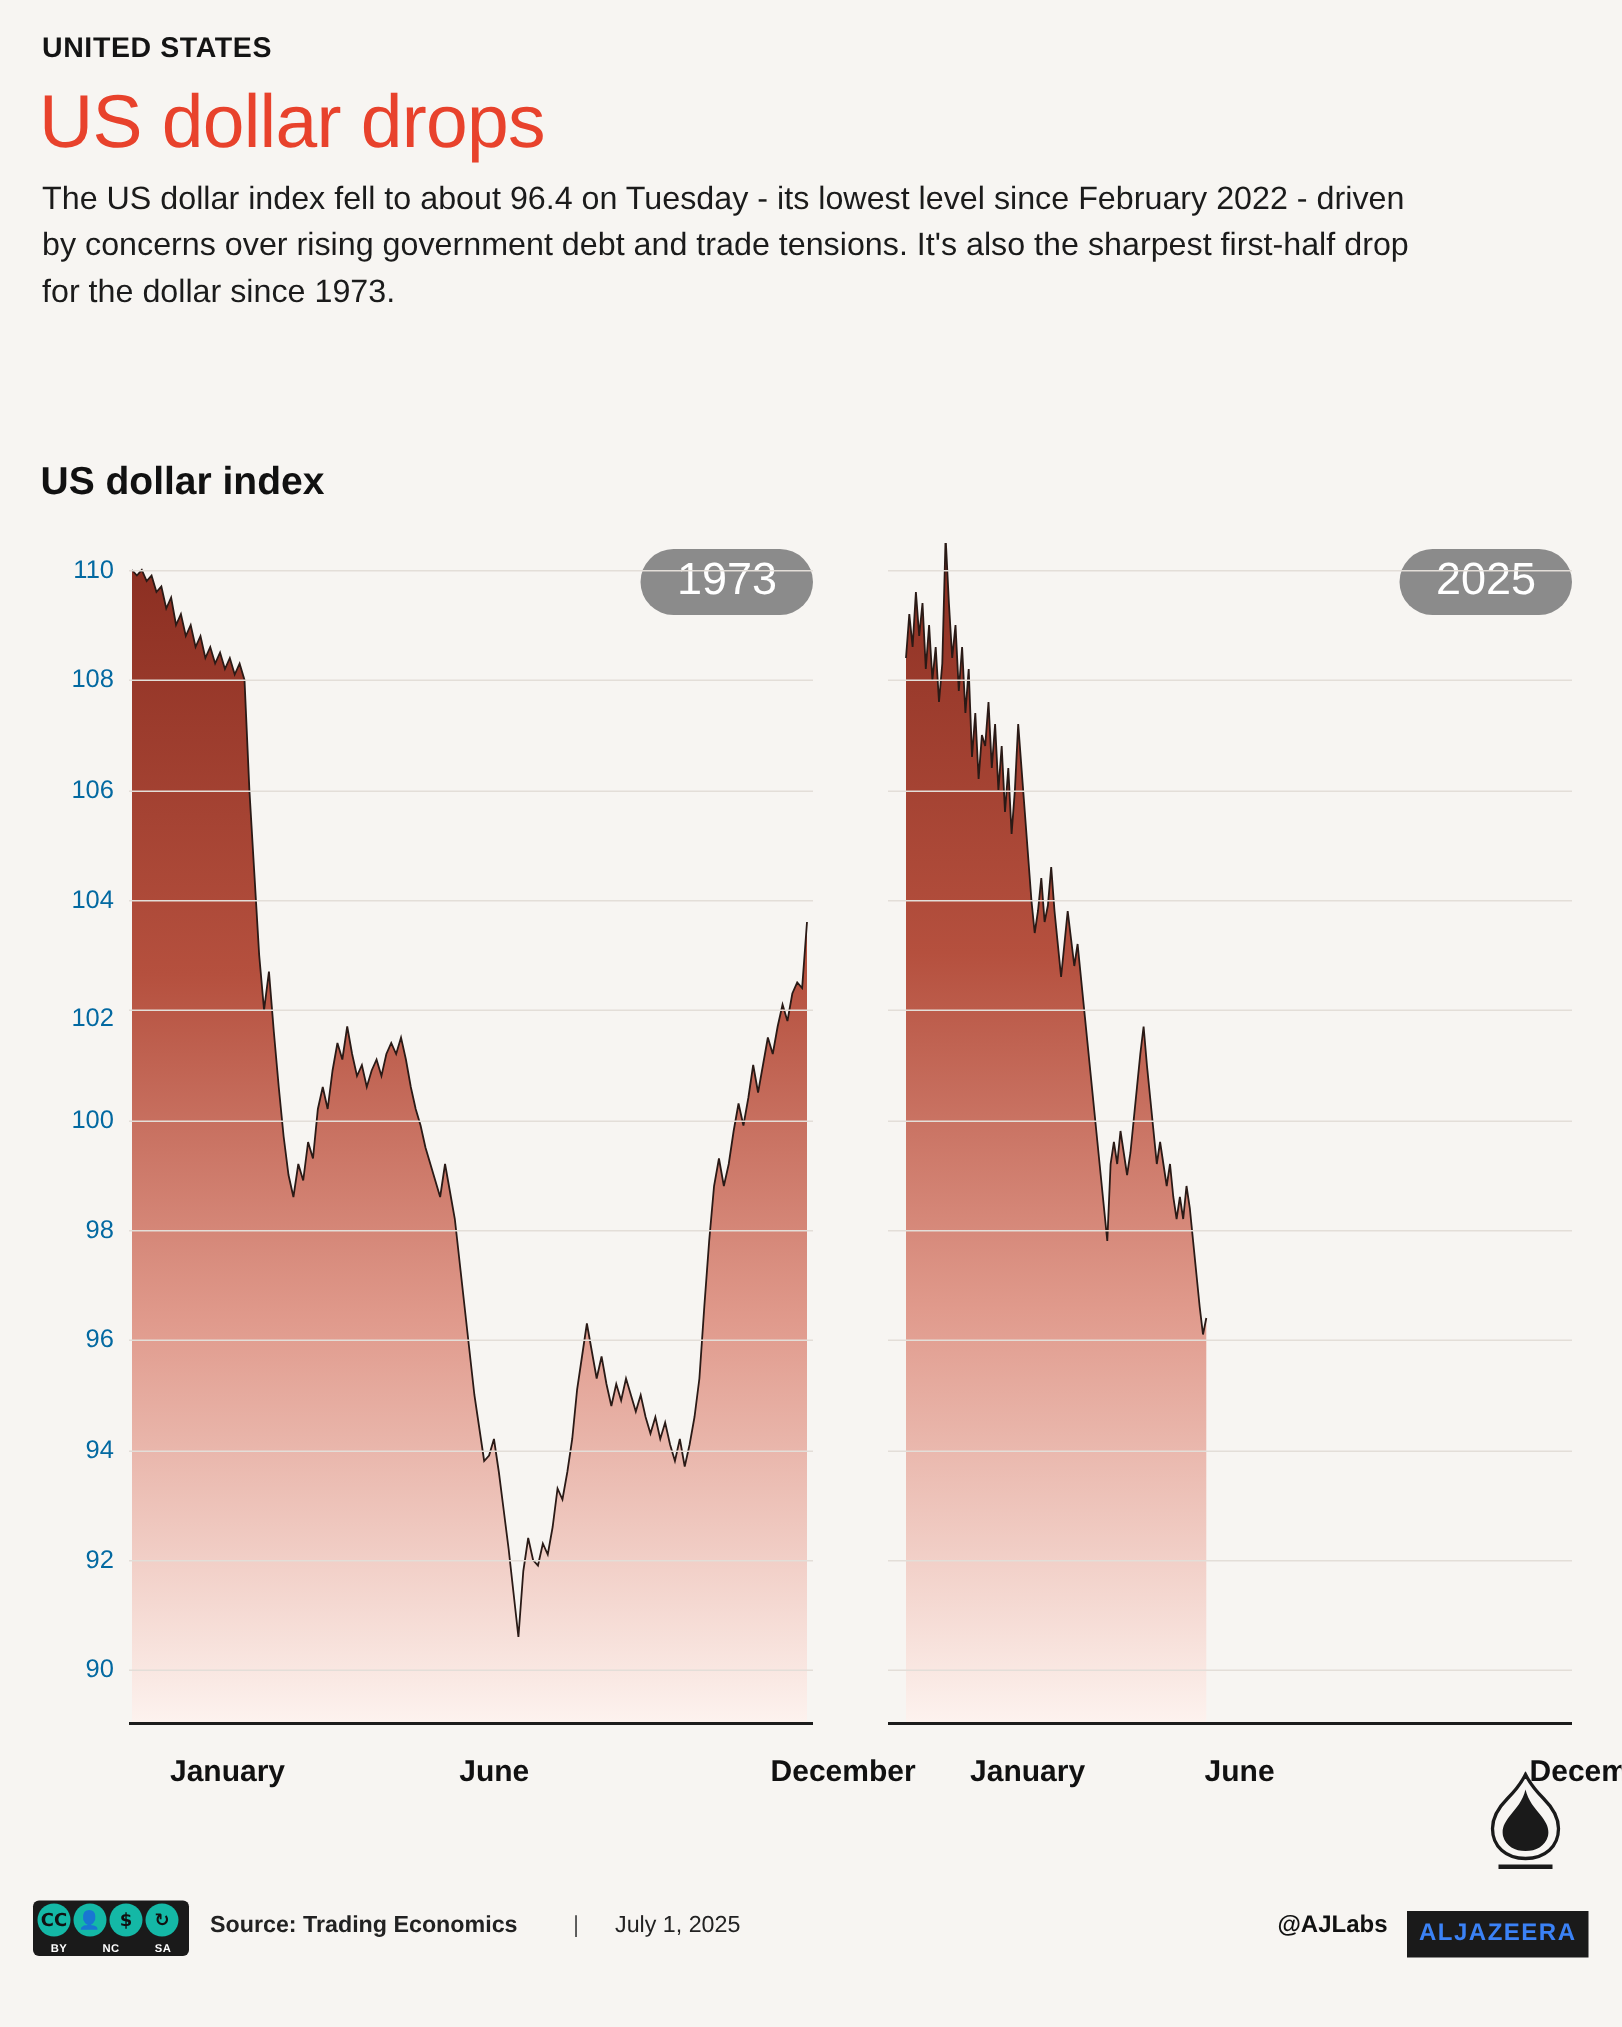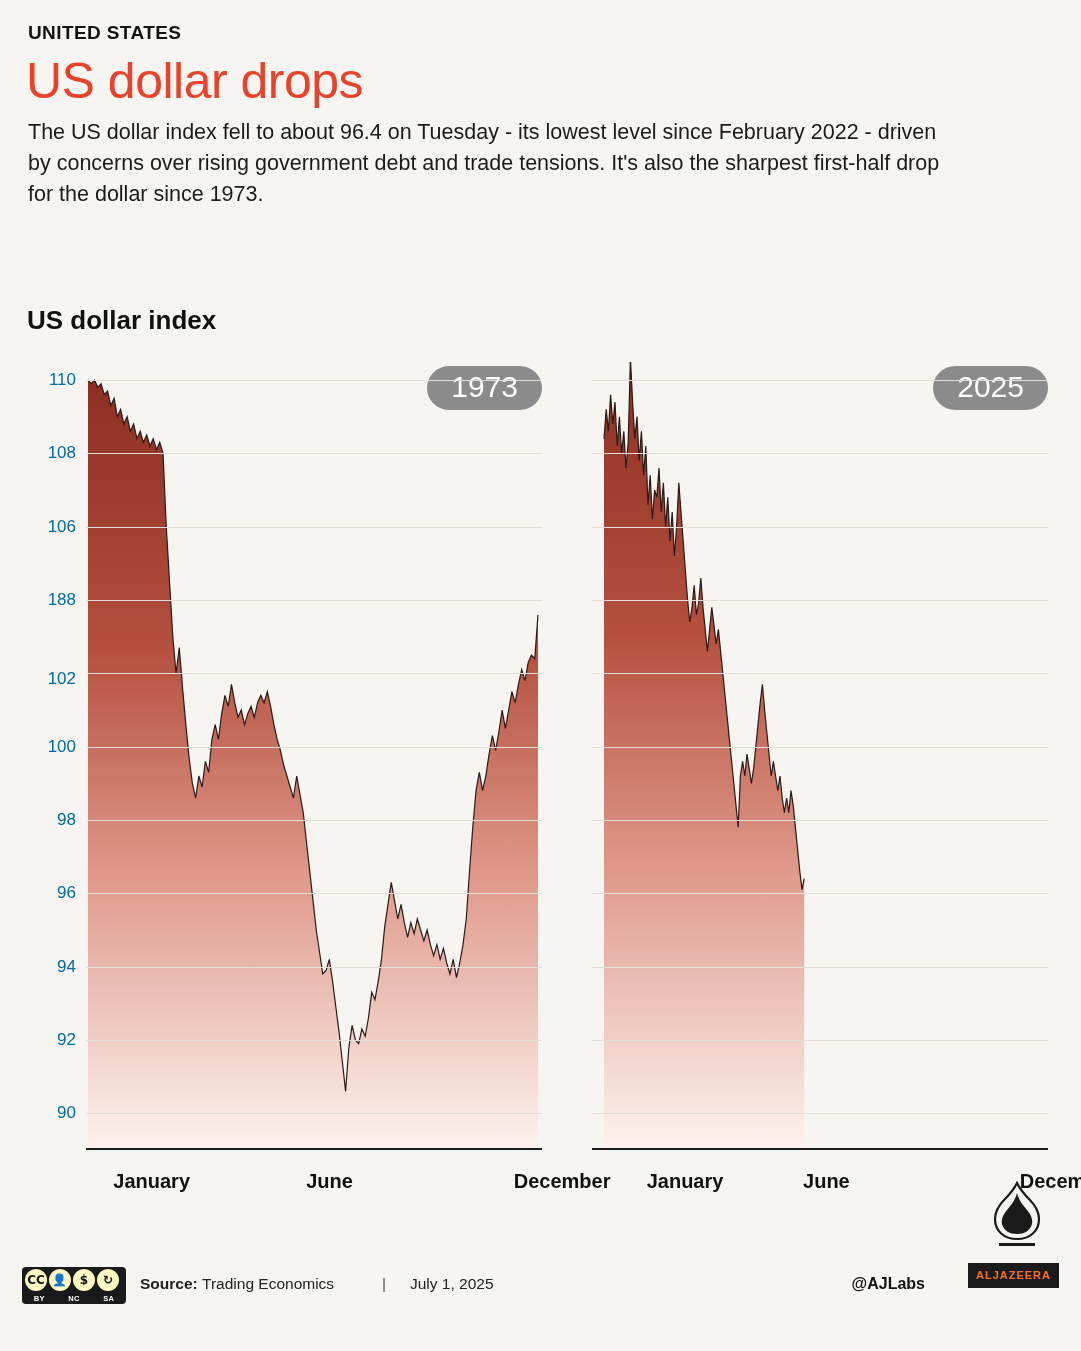--- a/index.html
+++ b/index.html
@@ -113,21 +113,21 @@
     background: #1a1a1a;
     border-radius: 4px;
     display: flex;
     align-items: flex-start;
     padding: 2px 3px;
     gap: 2px;
   }
   .cc-circ {
     width: 22px; height: 22px;
     border-radius: 50%;
-    background: #fef9c3;
+    background: #14b8a6;
     color: #111;
     font-size: 12px;
     font-weight: bold;
     display: flex; align-items: center; justify-content: center;
     font-family: "DejaVu Sans", sans-serif;
   }
   .cc-sub {
     position: absolute;
     left: 0; bottom: 1px;
     width: 104px;
@@ -138,36 +138,36 @@
     font-weight: bold;
     letter-spacing: 0.3px;
   }
   .source {
     position: absolute;
     left: 140px; top: 20px;
     font-size: 15.5px;
     color: #222;
     font-weight: bold;
   }
-  .source .light { font-weight: normal; text-align: center; }
+  .source .light { font-weight: bold; text-align: center; }
   .sep { position: absolute; left: 382px; top: 20px; font-size: 15.5px; color: #555; }
   .date { position: absolute; left: 410px; top: 20px; font-size: 15.5px; color: #222; }
   .handle {
     position: absolute;
     right: 156px; top: 20px;
     font-size: 16px;
     font-weight: bold;
     color: #111;
   }
   .ajlogo {
     position: absolute;
-    right: 22px; top: 8px;
+    right: 22px; top: 19px;
     background: #1a1a1a;
-    color: #f97316;
-    font-size: 11px;
+    color: #3b82f6;
+    font-size: 16px;
     font-weight: bold;
     letter-spacing: 1px;
     padding: 6px 8px 7px 8px;
     font-family: "Liberation Sans", sans-serif;
   }
   .aj-mark {
     position: absolute;
     right: 36px; bottom: 100px;
     width: 56px; height: 70px;
   }
@@ -178,21 +178,21 @@
 <div class="kicker">UNITED STATES</div>
 <div class="headline">US dollar drops</div>
 <div class="standfirst">The US dollar index fell to about 96.4 on Tuesday - its lowest level since February 2022 - driven by concerns over rising government debt and trade tensions. It's also the sharpest first-half drop for the dollar since 1973.</div>
 <div class="chart-title">US dollar index</div>
 
 <div class="plot-wrap">
   <div class="ylabels">
       <div class="ylabel" style="top: 18px;">110</div>
       <div class="ylabel" style="top: 91.3333px;">108</div>
       <div class="ylabel" style="top: 164.667px;">106</div>
-      <div class="ylabel" style="top: 238px;">188</div>
+      <div class="ylabel" style="top: 238px;">104</div>
       <div class="ylabel" style="top: 317px;">102</div>
       <div class="ylabel" style="top: 384.667px;">100</div>
       <div class="ylabel" style="top: 458px;">98</div>
       <div class="ylabel" style="top: 531.333px;">96</div>
       <div class="ylabel" style="top: 604.667px;">94</div>
       <div class="ylabel" style="top: 678px;">92</div>
       <div class="ylabel" style="top: 751.333px;">90</div>
     </div>
   <div class="panel panel-a">
       <svg width="456" height="800">

